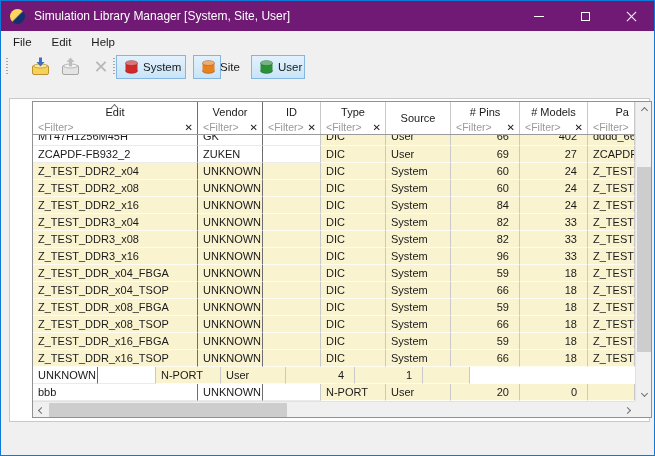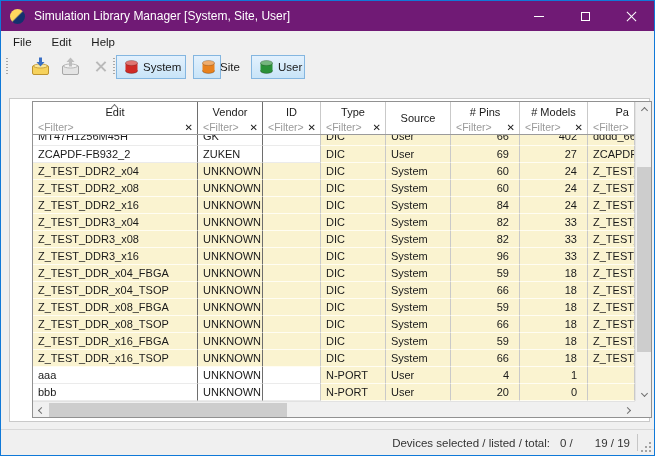--- a/index.html
+++ b/index.html
@@ -384,21 +384,20 @@
           <div class="cell c0 y" style="width: 165px;"><span>Z_TEST_DDR_x16_TSOP</span></div>
           <div class="cell c1 y" style="width: 65px;"><span>UNKNOWN</span></div>
           <div class="cell c2 y" style="width: 58px;"><span></span></div>
           <div class="cell c3 y" style="width: 65px;"><span>DIC</span></div>
           <div class="cell c4 y" style="width: 65px;"><span>System</span></div>
           <div class="cell c5 y r" style="width: 69px;"><span>66</span></div>
           <div class="cell c6 y r" style="width: 68px;"><span>18</span></div>
           <div class="cell c7 y" style="width: 47px;"><span>Z_TEST_DDR_x16_TSOP</span></div>
         </div>
         <div class="grow">
-          <div class="cell c0 w" style="width: 165px;"><span>aaa</span></div>
           <div class="cell c1 w" style="width: 65px;"><span>UNKNOWN</span></div>
           <div class="cell c2 w" style="width: 58px;"><span></span></div>
           <div class="cell c3 y" style="width: 65px;"><span>N-PORT</span></div>
           <div class="cell c4 y" style="width: 65px;"><span>User</span></div>
           <div class="cell c5 y r" style="width: 69px;"><span>4</span></div>
           <div class="cell c6 y r" style="width: 68px;"><span>1</span></div>
           <div class="cell c7 y" style="width: 47px;"><span></span></div>
         </div>
         <div class="grow">
           <div class="cell c0 w" style="width: 165px;"><span>bbb</span></div>
@@ -425,28 +424,14 @@
           <i class="chev left"></i>
         </div>
       <div class="hthumb"></div>
       <div class="sbtn hrt">
           <i class="chev right"></i>
         </div>
     </div>
     <div class="corner"></div>
   </div>
 
-  <div class="statusbar">
-    <div class="stext">
-      <span>Devices selected / listed / total:</span><span class="v1">0 /</span><span class="v2">19 / 19</span>
-    </div>
-    <div class="ssep"></div>
-    <svg class="gripdots" width="11" height="11">
-      <rect x="8" y="0" width="2" height="2" fill="#a3a3a3"></rect>
-      <rect x="4" y="4" width="2" height="2" fill="#a3a3a3"></rect>
-      <rect x="8" y="4" width="2" height="2" fill="#a3a3a3"></rect>
-      <rect x="0" y="8" width="2" height="2" fill="#a3a3a3"></rect>
-      <rect x="4" y="8" width="2" height="2" fill="#a3a3a3"></rect>
-      <rect x="8" y="8" width="2" height="2" fill="#a3a3a3"></rect>
-    </svg>
-  </div>
 
 </div>
 
 </body></html>

